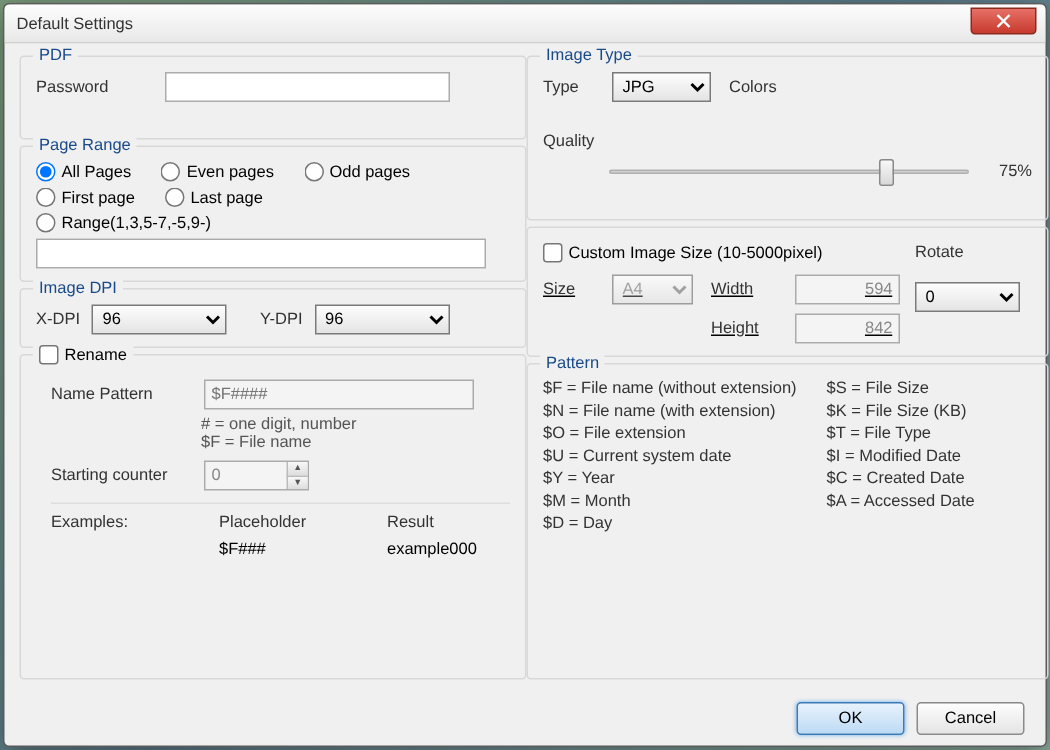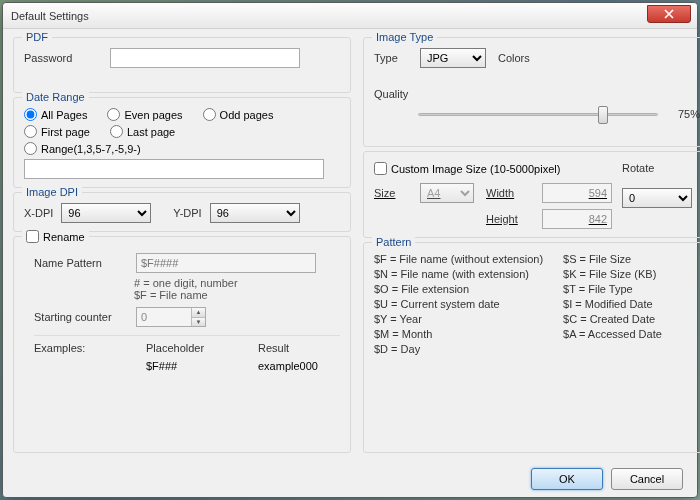--- a/index.html
+++ b/index.html
@@ -3,21 +3,21 @@
 <meta charset="utf-8">
 <style>
 * { box-sizing: border-box; margin: 0; padding: 0; font-family: "Segoe UI", Tahoma, sans-serif; font-size: 11px; }
 body { background: linear-gradient(135deg, #7a9a7a 0%, #5a7a8a 50%, #8aaa9a 100%); width: 700px; height: 500px; overflow: hidden; }
 .window { position: absolute; top: 2px; left: 2px; width: 696px; height: 496px; background: #f0f0f0; border: 1px solid #5a5a5a; border-radius: 4px; box-shadow: 0 4px 20px rgba(0,0,0,0.4); }
 .titlebar { height: 26px; background: linear-gradient(to bottom, #fdfdfd, #e8e8e8); border-bottom: 1px solid #d0d0d0; display: flex; align-items: center; padding-left: 8px; position: relative; border-radius: 4px 4px 0 0; }
 .title-text { color: #333; }
 .close-btn { position: absolute; right: 6px; top: 2px; width: 44px; height: 18px; background: linear-gradient(to bottom, #e67066, #c83a2e); border: 1px solid #8a2a20; border-radius: 0 0 3px 3px; display: flex; align-items: center; justify-content: center; cursor: pointer; }
 .close-btn svg { width: 10px; height: 10px; }
 .content { padding: 8px 10px; height: calc(100% - 26px - 36px); }
-.cols { display: flex; gap: 12px; height: 100%; }
+.cols { display: flex; gap: 0; height: 100%; }
 .col-left { width: 338px; display: flex; flex-direction: column; gap: 4px; }
 .col-right { flex: 1; display: flex; flex-direction: column; gap: 4px; }
 .group { border: 1px solid #d8d8d8; border-radius: 3px; padding: 10px 10px 8px 10px; position: relative; }
 .group-label { position: absolute; top: -7px; left: 8px; background: #f0f0f0; padding: 0 4px; color: #1a4a8a; }
 .row { display: flex; align-items: center; gap: 6px; margin-bottom: 4px; }
 .lbl { color: #333; }
 input[type=text], input[type=password], input[type=number] { border: 1px solid #ababab; background: #fff; height: 20px; padding: 0 4px; font-size: 11px; }
 input[readonly], input[disabled] { background: #f4f4f4; color: #888; }
 select { border: 1px solid #7a7a7a; background: linear-gradient(to bottom, #fdfdfd, #e4e4e4); height: 20px; font-size: 11px; padding: 0 2px; }
 .radio-row { display: flex; gap: 20px; margin-bottom: 4px; }
@@ -63,21 +63,21 @@
       <div class="col-left">
         <div class="group" style="height:56px;">
           <span class="group-label">PDF</span>
           <div class="row">
             <span class="lbl" style="width:80px;">Password</span>
             <input type="password" style="width: 190px;" value="">
           </div>
         </div>
 
         <div class="group">
-          <span class="group-label">Date Range</span>
+          <span class="group-label">Page Range</span>
           <div class="radio-row">
             <label class="radio-item">
                 <input type="radio" name="pr" checked="" style="">
                 <span>All Pages</span>
               </label>
             <label class="radio-item">
                 <input type="radio" name="pr" style="">
                 <span>Even pages</span>
               </label>
             <label class="radio-item">

